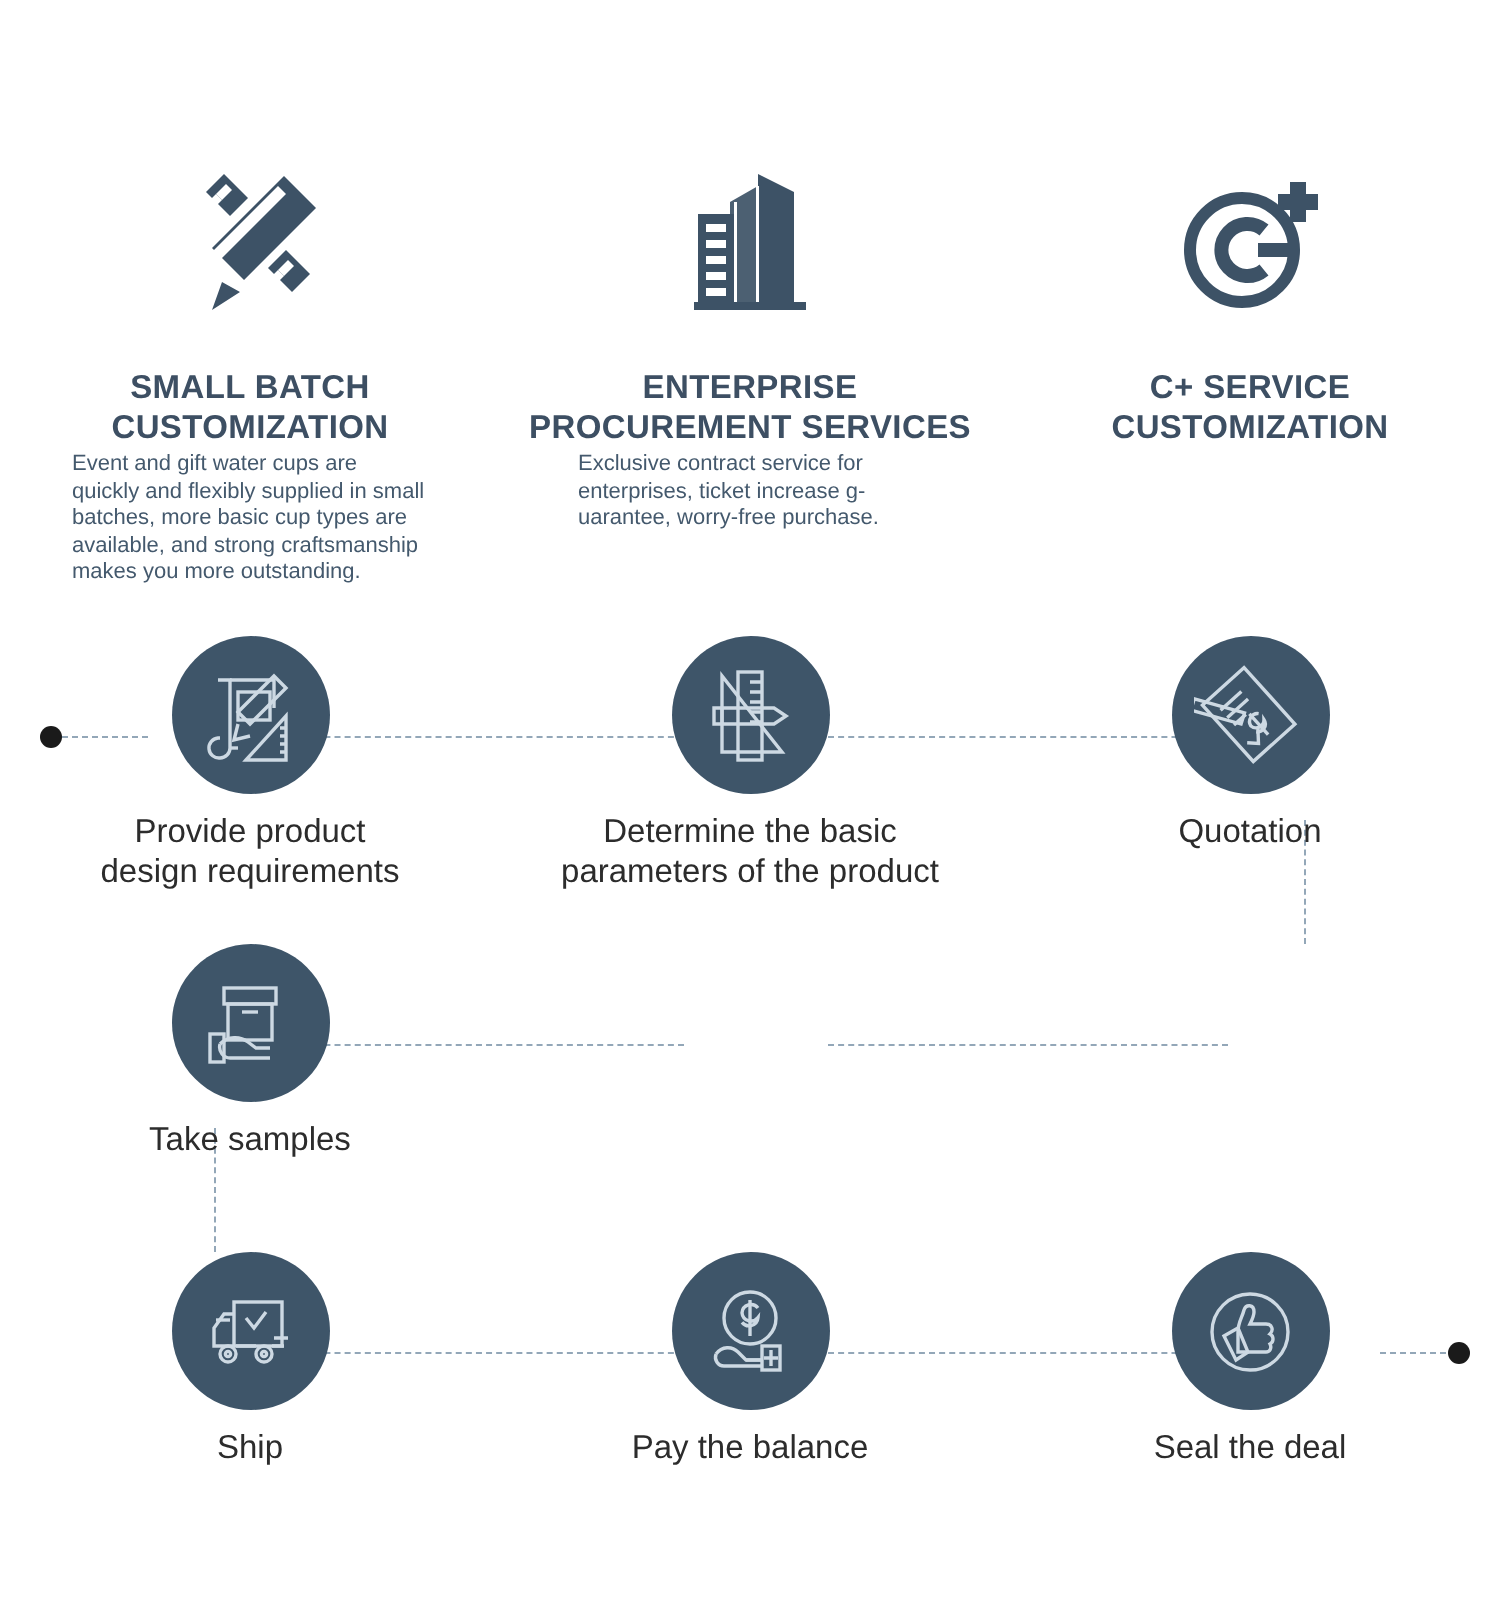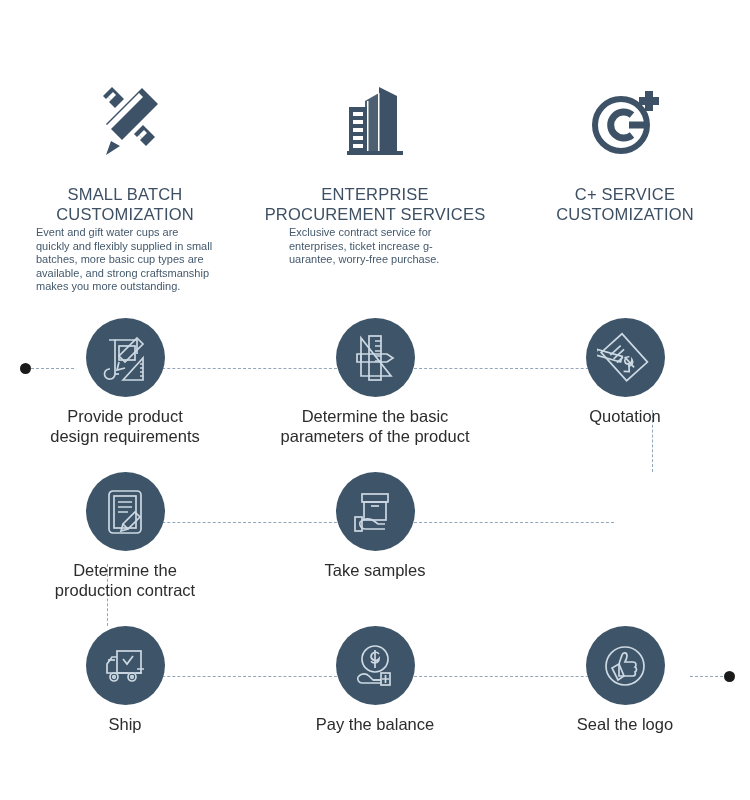--- a/index.html
+++ b/index.html
@@ -13,21 +13,21 @@
 
   
   .features {
     position: absolute; top: 78px; left: 0; width: 750px;
     display: flex; align-items: flex-start;
   }
   .feature { width: 250px; display: flex; flex-direction: column; align-items: center; }
   .feature-icon { height: 86px; display: flex; align-items: center; justify-content: center; }
   .feature-title {
     margin-top: 20px;
-    font-size: 16.5px; line-height: 20px; font-weight: normal;
+    font-size: 16.5px; line-height: 20px; font-weight: bold;
     letter-spacing: .2px;
     color: #3d4f63; text-align: center; text-transform: uppercase;
     white-space: pre-line;
   }
   .feature-body {
     margin-top: 2px; width: 178px;
     font-size: 11px; line-height: 13.6px;
     color: #44596d; text-align: left;
   }
   .feature:nth-child(2) .feature-body { width: 172px; }
@@ -234,34 +234,20 @@
             </g>
           </svg>
         </div>
         <div class="node-label">Quotation</div>
       </div>
     </div>
 
     <div class="flow-row r2">
 
 
-      <div class="node">
-        <div class="node-circle">
-          <svg width="56" height="56" viewBox="0 0 56 56" fill="none" stroke="#cdd9e3" stroke-width="1.7">
-            <rect x="12" y="7" width="32" height="42" rx="4"></rect>
-            <rect x="17" y="12" width="22" height="32"></rect>
-            <path d="M21 18 h14 M21 23 h14 M21 28 h10"></path>
-
-            <path d="M38 28 l5 5 -12 12 -5 -5 z"></path>
-            <path d="M26 40 l-2 7 7 -2"></path>
-          </svg>
-        </div>
-        <div class="node-label">Determine the
-production contract</div>
-      </div>
 
       <div class="node">
         <div class="node-circle">
           <svg width="56" height="56" viewBox="0 0 56 56" fill="none" stroke="#cdd9e3" stroke-width="1.7">
 
             <rect x="15" y="10" width="26" height="8"></rect>
             <rect x="17" y="18" width="22" height="18"></rect>
             <path d="M24 22 h8"></path>
 
             <path d="M13 38 c4 -4 10 -4 14 -1 l4 3 h7"></path>
@@ -315,17 +301,17 @@
       <div class="node">
         <div class="node-circle">
           <svg width="56" height="56" viewBox="0 0 56 56" fill="none" stroke="#cdd9e3" stroke-width="1.7">
             <circle cx="28" cy="28" r="19"></circle>
 
             <path d="M22 28 c0 -5 2 -7 3 -11 c1 -3 5 -3 5 1 c0 2 -1 4 -2 6 h8 c3 0 4 3 2 5 c2 1 2 4 0 5 c1 2 0 4 -2 4 h-14 z"></path>
 
             <path d="M22 26 l-7 4 l6 12 l6 -4 z"></path>
           </svg>
         </div>
-        <div class="node-label">Seal the logo</div>
+        <div class="node-label">Seal the deal</div>
       </div>
     </div>
   </div>
 </div>
 
 </body></html>

